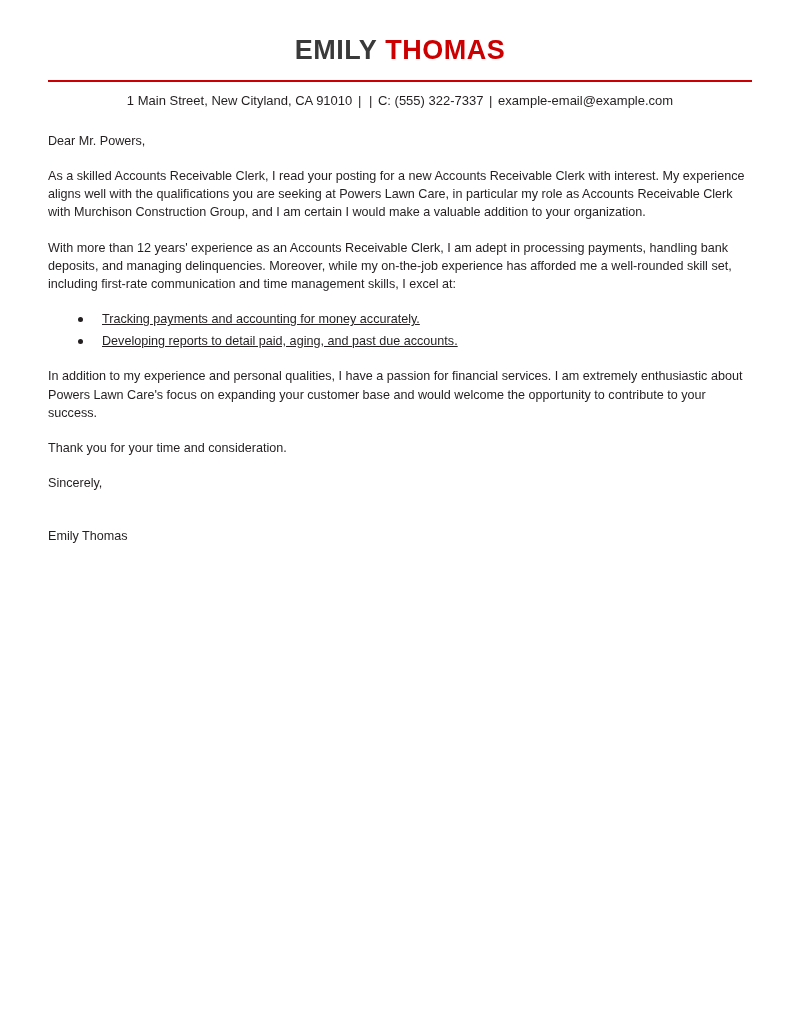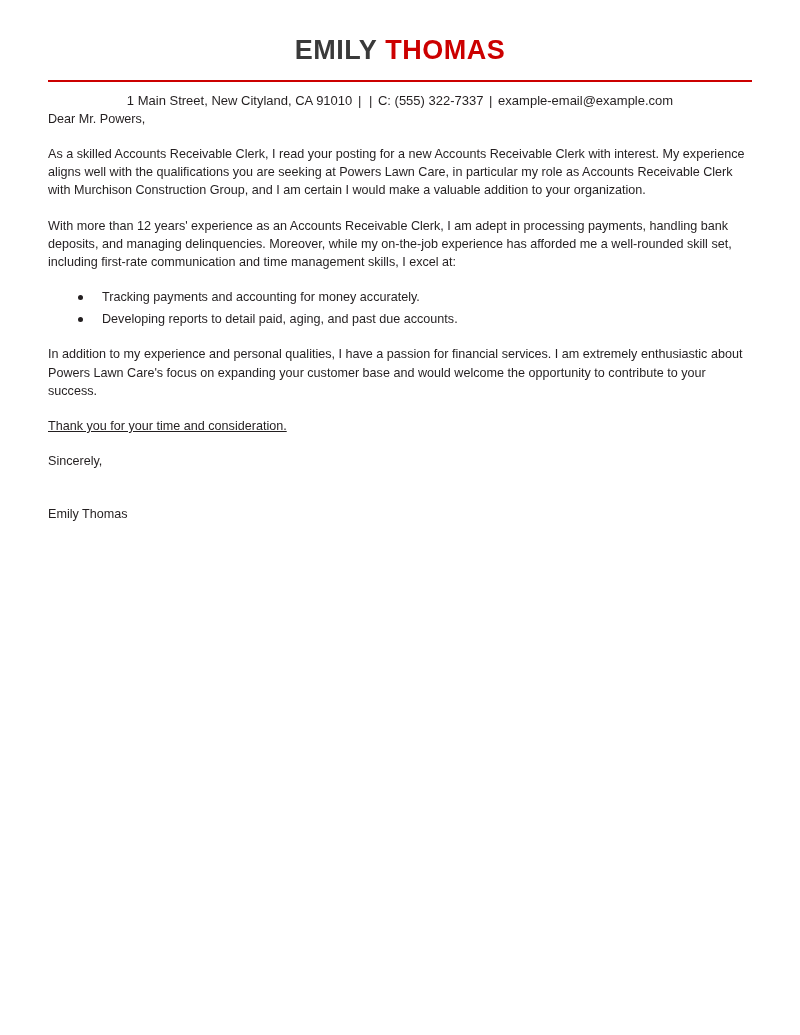--- a/index.html
+++ b/index.html
@@ -53,55 +53,56 @@
     color: #231f20;
     line-height: 1.3;
     white-space: nowrap;
   }
   .contact-sep {
     color: #231f20;
     padding: 0 2px;
   }
   
   .letter {
+    margin-top: 22px;
     font-size: 12.6px;
     line-height: 1.45;
     color: #231f20;
   }
   .salutation {
     margin: 0 0 17px 0;
   }
   .para {
     margin: 0 0 17px 0;
     text-align: left;
   }
   .bullets {
     margin: 0 0 17px 0;
     padding-left: 30px;
     list-style: none;
+    text-decoration: underline;
   }
   .bullets li {
     position: relative;
     margin-bottom: 3.5px;
     padding-left: 24px;
     line-height: 1.45;
   }
   .bullets li::before {
     content: "";
     position: absolute;
     left: 0;
     top: 6.5px;
     width: 5px;
     height: 5px;
     background: #231f20;
     border-radius: 50%;
   }
   .closing-thanks {
     margin: 0 0 17px 0;
-    text-decoration: underline;
   }
   .closing-sincerely {
     margin: 0 0 34px 0;
   }
   .signature {
     margin: 0;
   }
 </style>
 </head>
 <body>

